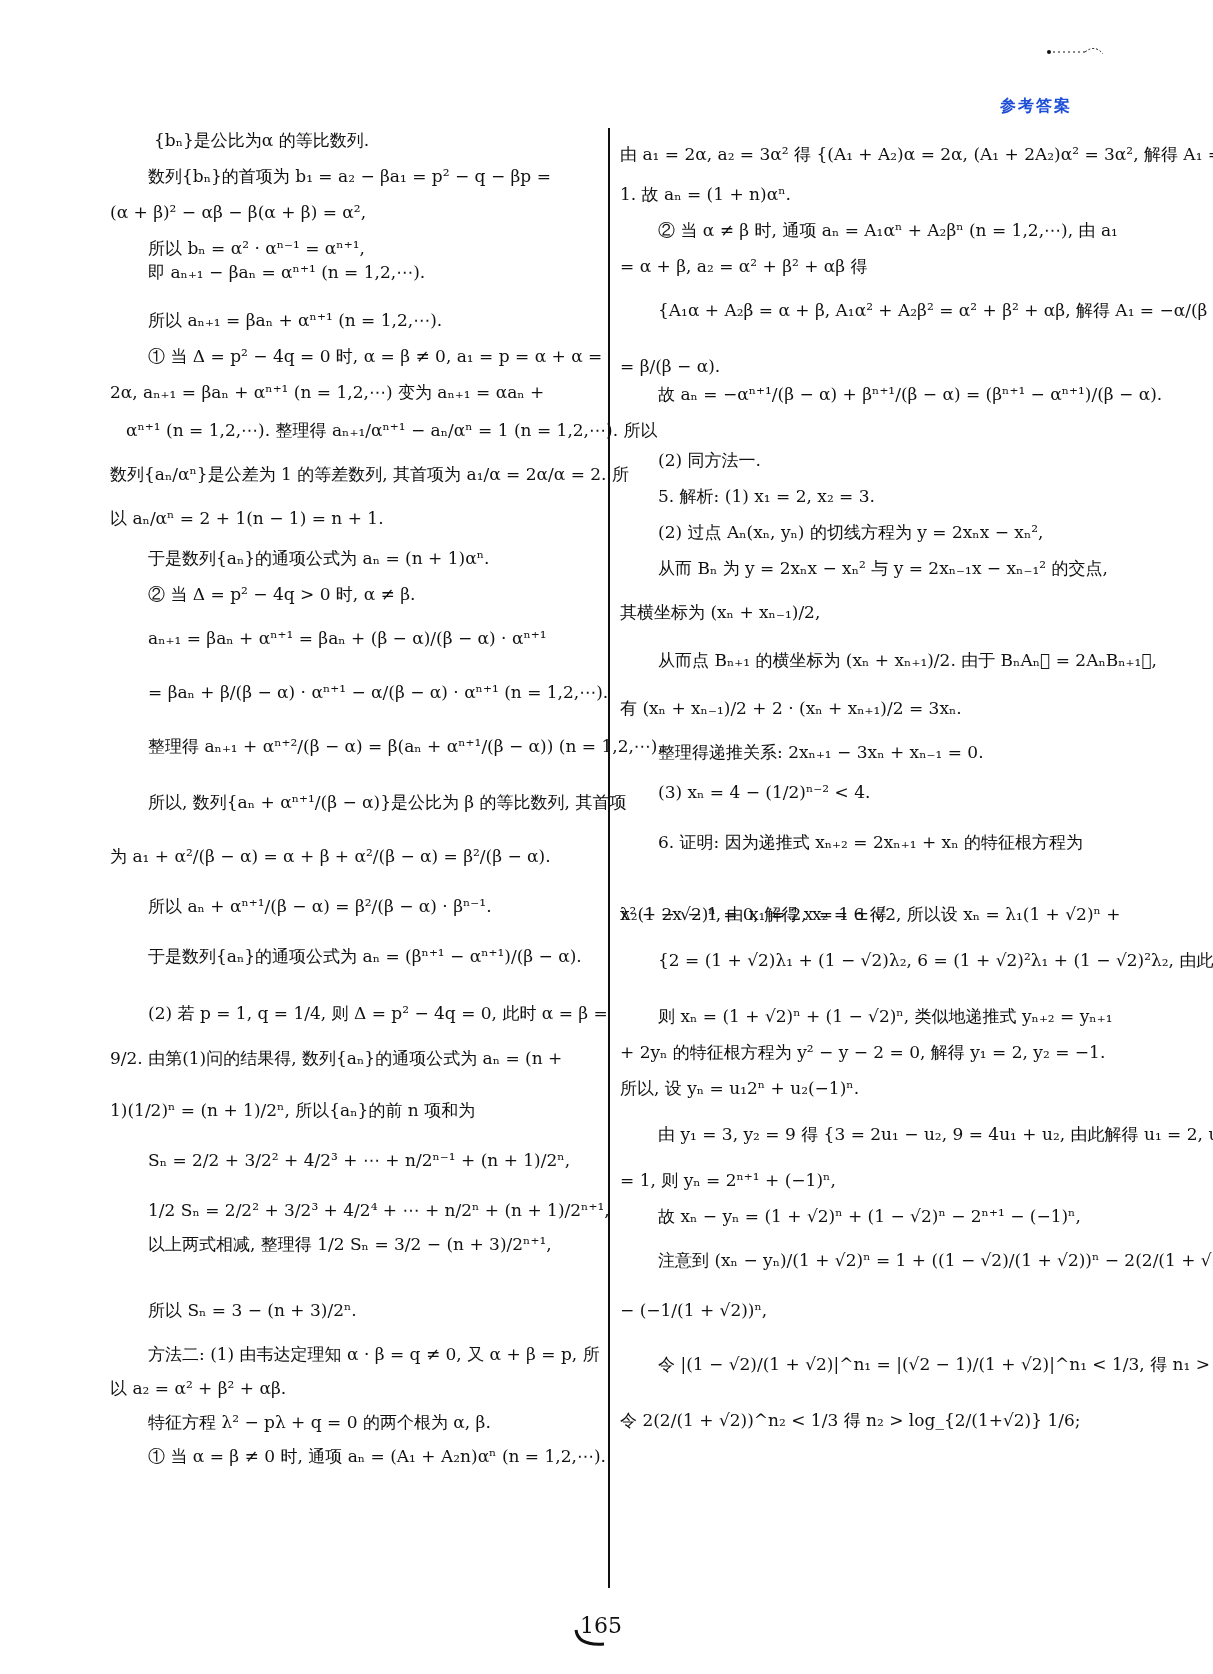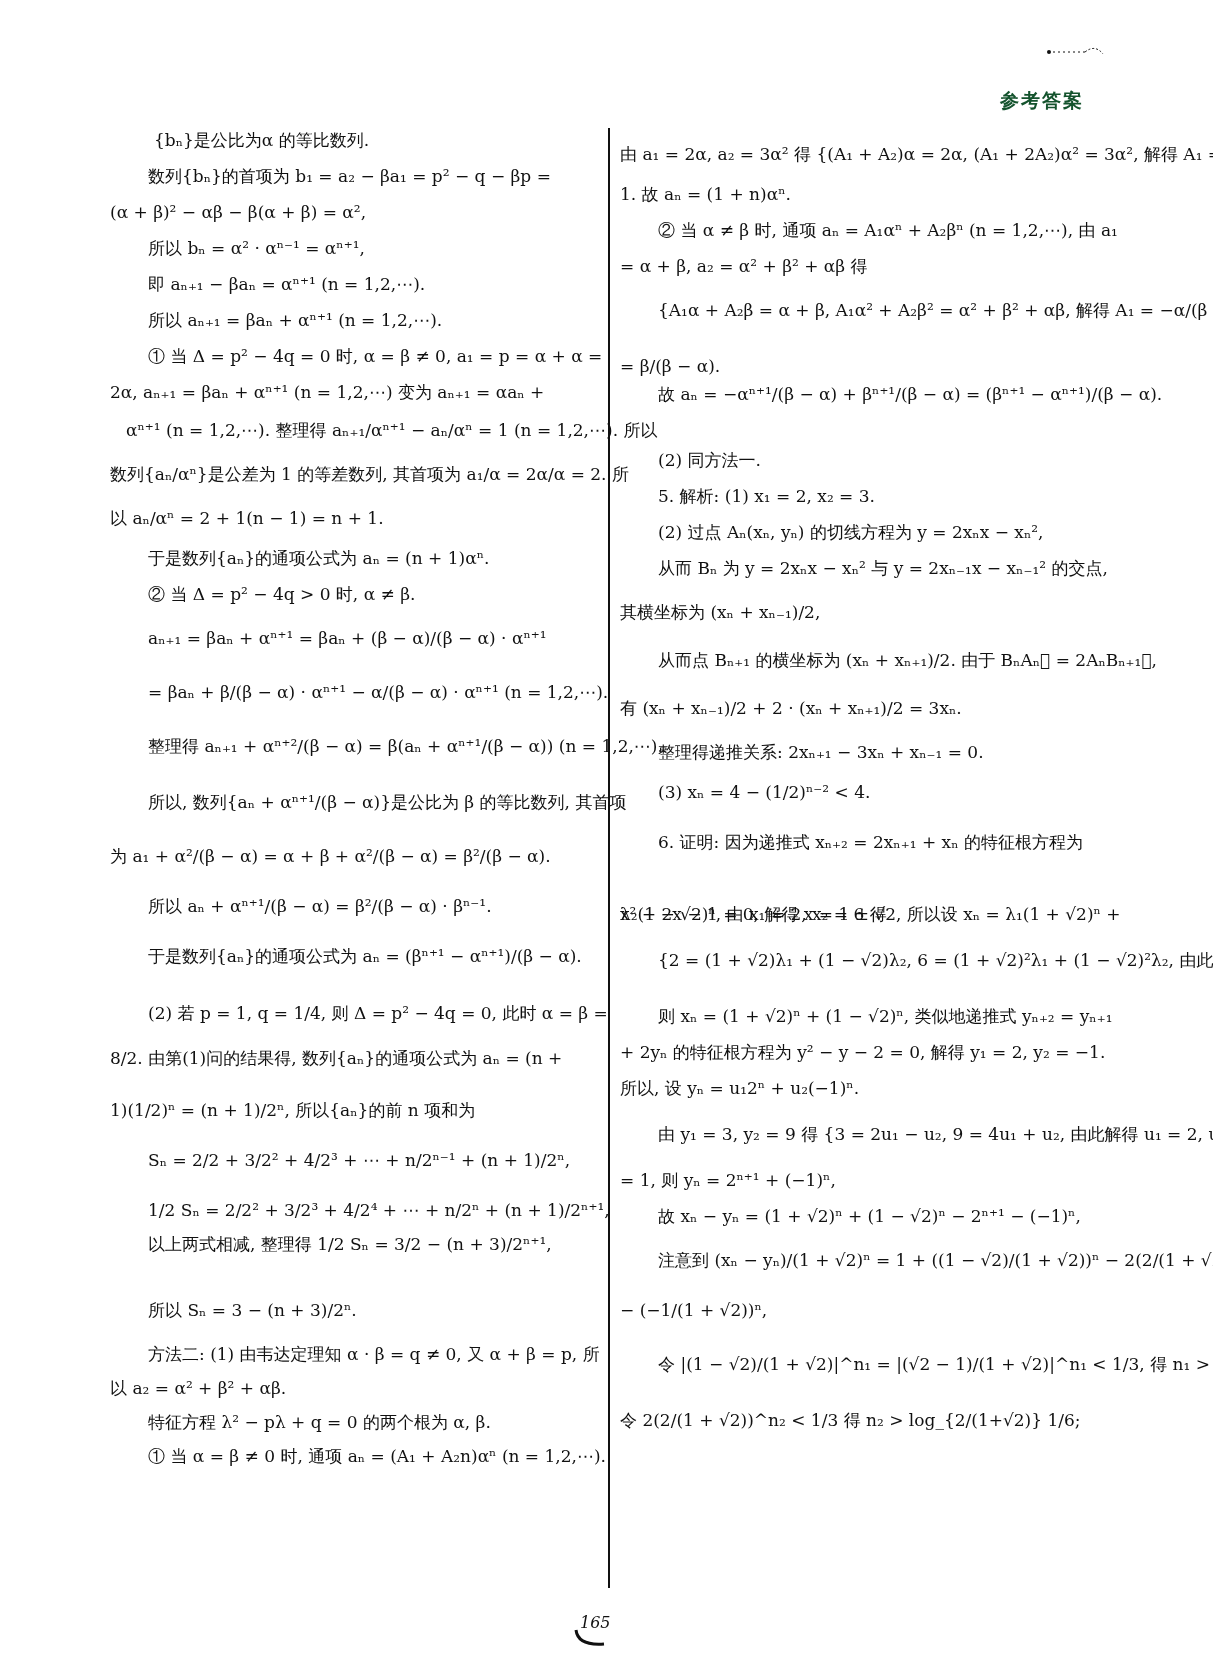--- a/index.html
+++ b/index.html
@@ -1,65 +1,65 @@
 <!DOCTYPE html>
 <html><head>
 <meta charset="utf-8">
 <style>
   html, body { margin:0; padding:0; background:#ffffff; }
   body { width:1213px; height:1674px; position:relative; overflow:hidden;
          font-family:"DejaVu Serif", serif; color:#111; }
   .header-deco { position:absolute; top:42px; left:1045px; width:60px; height:20px; }
-  .header-title { position:absolute; top:88px; left:1000px; font-family:"DejaVu Sans", sans-serif;
-                  font-size:19px; font-weight:bold; letter-spacing:2px; color:#14532d; }
+  .header-title { position:absolute; top:96px; left:1000px; font-family:"DejaVu Sans", sans-serif;
+                  font-size:16px; font-weight:bold; letter-spacing:2px; color:#1d4ed8; }
   .col { position:absolute; top:120px; font-size:17px; line-height:20px; }
   .col-left { left:110px; width:482px; }
   .col-right { left:620px; width:480px; }
   .divider { position:absolute; left:608px; top:128px; width:2px; height:1460px; background:#111; }
   .line { position:absolute; white-space:nowrap; }
   .indent { padding-left:38px; }
-  .page-num { position:absolute; top:1613px; left:580px; font-style:italic; font-size:16px;
+  .page-num { position:absolute; top:1613px; left:580px; font-size:22px;
               font-family:"DejaVu Serif", serif; }
   .page-swoosh { position:absolute; top:1628px; left:570px; width:50px; height:22px; }
 </style>
 </head>
 <body>
 
 <svg class="header-deco" viewBox="0 0 60 20">
   <circle cx="4" cy="10" r="2" fill="#111"></circle>
   <line x1="8" y1="10" x2="40" y2="10" stroke="#111" stroke-width="1" stroke-dasharray="2,3"></line>
   <path d="M40 10 Q50 2 58 12" stroke="#111" fill="none" stroke-width="1" stroke-dasharray="2,2"></path>
 </svg>
 <div class="header-title">参考答案</div>
 
 <div class="divider"></div>
 
 <div class="col col-left" id="leftcol">
     <div class="line" style="top: 10px; margin-left: 44px;">{bₙ}是公比为α 的等比数列.</div>
     <div class="line indent" style="top: 46px;">数列{bₙ}的首项为 b₁ = a₂ − βa₁ = p² − q − βp =</div>
     <div class="line" style="top: 82px;">(α + β)² − αβ − β(α + β) = α²,</div>
     <div class="line indent" style="top: 118px;">所以 bₙ = α² · αⁿ⁻¹ = αⁿ⁺¹,</div>
-    <div class="line indent" style="top: 154px;">即 aₙ₊₁ − βaₙ = αⁿ⁺¹ (n = 1,2,⋯).</div>
+    <div class="line indent" style="top: 142px;">即 aₙ₊₁ − βaₙ = αⁿ⁺¹ (n = 1,2,⋯).</div>
     <div class="line indent" style="top: 190px;">所以 aₙ₊₁ = βaₙ + αⁿ⁺¹ (n = 1,2,⋯).</div>
     <div class="line indent" style="top: 226px;">① 当 Δ = p² − 4q = 0 时, α = β ≠ 0, a₁ = p = α + α =</div>
     <div class="line" style="top: 262px;">2α, aₙ₊₁ = βaₙ + αⁿ⁺¹ (n = 1,2,⋯) 变为 aₙ₊₁ = αaₙ +</div>
     <div class="line" style="top: 300px; margin-left: 16px;">αⁿ⁺¹ (n = 1,2,⋯). 整理得 aₙ₊₁/αⁿ⁺¹ − aₙ/αⁿ = 1 (n = 1,2,⋯). 所以</div>
     <div class="line" style="top: 344px;">数列{aₙ/αⁿ}是公差为 1 的等差数列, 其首项为 a₁/α = 2α/α = 2. 所</div>
     <div class="line" style="top: 388px;">以 aₙ/αⁿ = 2 + 1(n − 1) = n + 1.</div>
     <div class="line indent" style="top: 428px;">于是数列{aₙ}的通项公式为 aₙ = (n + 1)αⁿ.</div>
     <div class="line indent" style="top: 464px;">② 当 Δ = p² − 4q &gt; 0 时, α ≠ β.</div>
     <div class="line indent" style="top: 508px;">aₙ₊₁ = βaₙ + αⁿ⁺¹ = βaₙ + (β − α)/(β − α) · αⁿ⁺¹</div>
     <div class="line indent" style="top: 562px;">      = βaₙ + β/(β − α) · αⁿ⁺¹ − α/(β − α) · αⁿ⁺¹ (n = 1,2,⋯).</div>
     <div class="line indent" style="top: 616px;">整理得 aₙ₊₁ + αⁿ⁺²/(β − α) = β(aₙ + αⁿ⁺¹/(β − α)) (n = 1,2,⋯).</div>
     <div class="line indent" style="top: 672px;">所以, 数列{aₙ + αⁿ⁺¹/(β − α)}是公比为 β 的等比数列, 其首项</div>
     <div class="line" style="top: 726px;">为 a₁ + α²/(β − α) = α + β + α²/(β − α) = β²/(β − α).</div>
     <div class="line indent" style="top: 776px;">所以 aₙ + αⁿ⁺¹/(β − α) = β²/(β − α) · βⁿ⁻¹.</div>
     <div class="line indent" style="top: 826px;">于是数列{aₙ}的通项公式为 aₙ = (βⁿ⁺¹ − αⁿ⁺¹)/(β − α).</div>
     <div class="line indent" style="top: 883px;">(2) 若 p = 1, q = 1/4, 则 Δ = p² − 4q = 0, 此时 α = β =</div>
-    <div class="line" style="top: 928px;">8/2. 由第(1)问的结果得, 数列{aₙ}的通项公式为 aₙ = (n +</div>
+    <div class="line" style="top: 928px;">9/2. 由第(1)问的结果得, 数列{aₙ}的通项公式为 aₙ = (n +</div>
     <div class="line" style="top: 980px;">1)(1/2)ⁿ = (n + 1)/2ⁿ, 所以{aₙ}的前 n 项和为</div>
     <div class="line indent" style="top: 1030px;">Sₙ = 2/2 + 3/2² + 4/2³ + ⋯ + n/2ⁿ⁻¹ + (n + 1)/2ⁿ,</div>
     <div class="line indent" style="top: 1080px;">1/2 Sₙ = 2/2² + 3/2³ + 4/2⁴ + ⋯ + n/2ⁿ + (n + 1)/2ⁿ⁺¹,</div>
     <div class="line indent" style="top: 1114px;">以上两式相减, 整理得 1/2 Sₙ = 3/2 − (n + 3)/2ⁿ⁺¹,</div>
     <div class="line indent" style="top: 1180px;">所以 Sₙ = 3 − (n + 3)/2ⁿ.</div>
     <div class="line indent" style="top: 1224px;">方法二: (1) 由韦达定理知 α · β = q ≠ 0, 又 α + β = p, 所</div>
     <div class="line" style="top: 1258px; text-align: center;">以 a₂ = α² + β² + αβ.</div>
     <div class="line indent" style="top: 1292px;">特征方程 λ² − pλ + q = 0 的两个根为 α, β.</div>
     <div class="line indent" style="top: 1326px;">① 当 α = β ≠ 0 时, 通项 aₙ = (A₁ + A₂n)αⁿ (n = 1,2,⋯).</div>
   </div>

